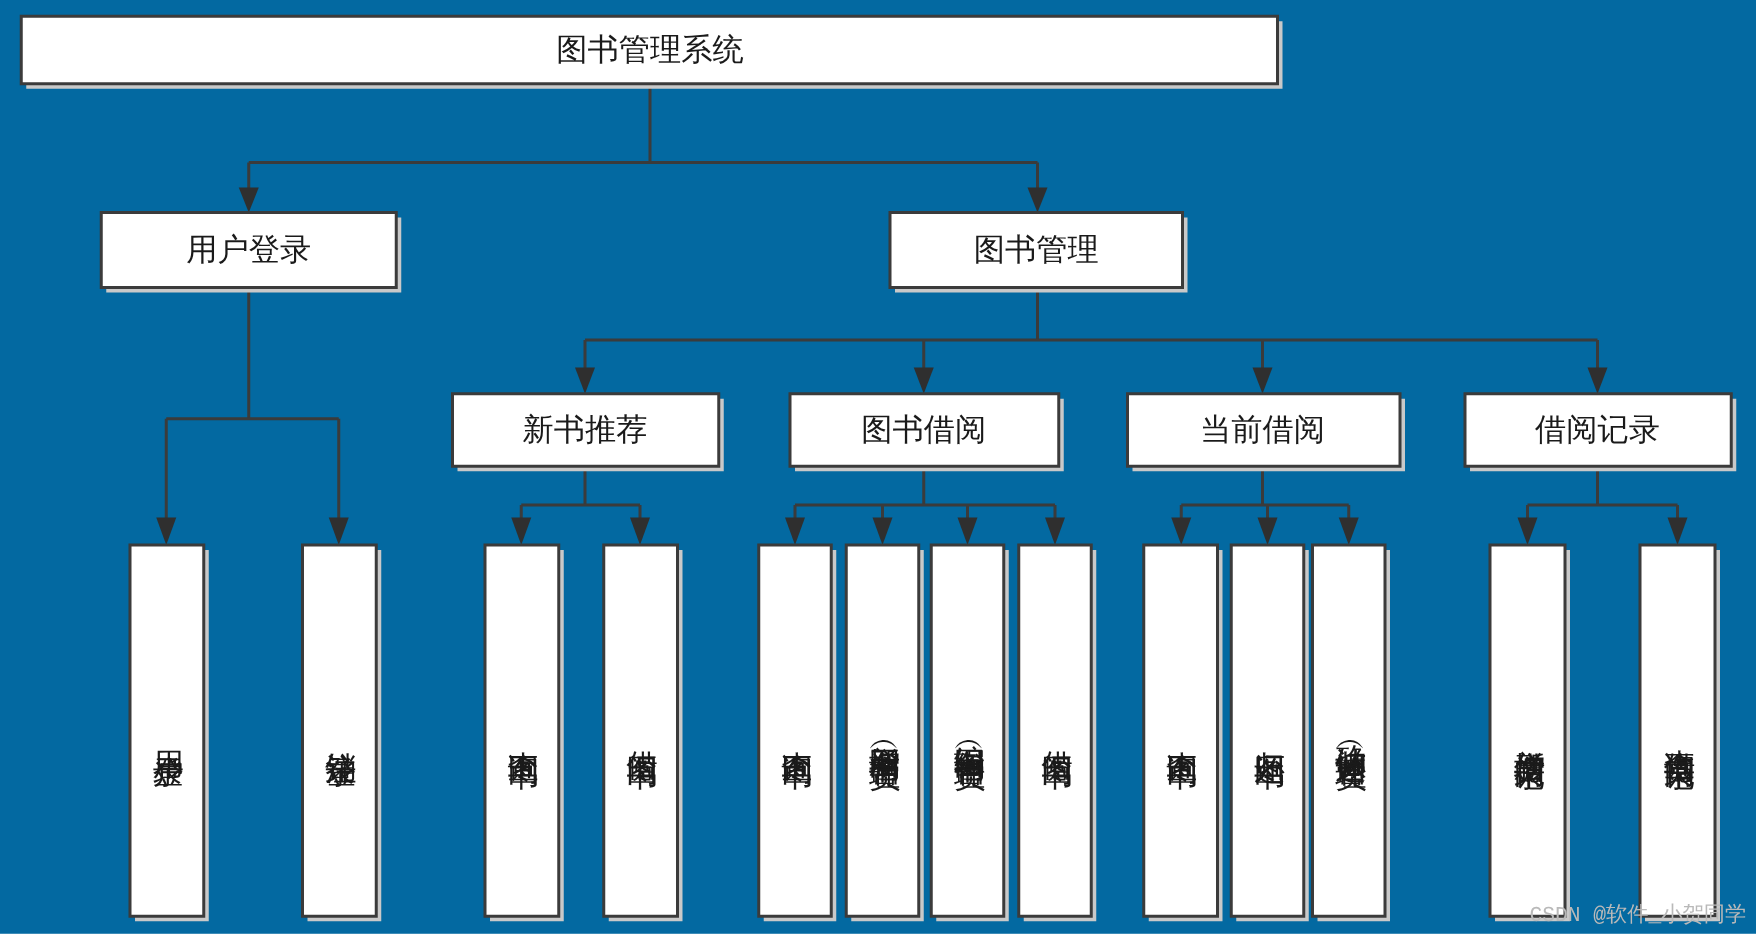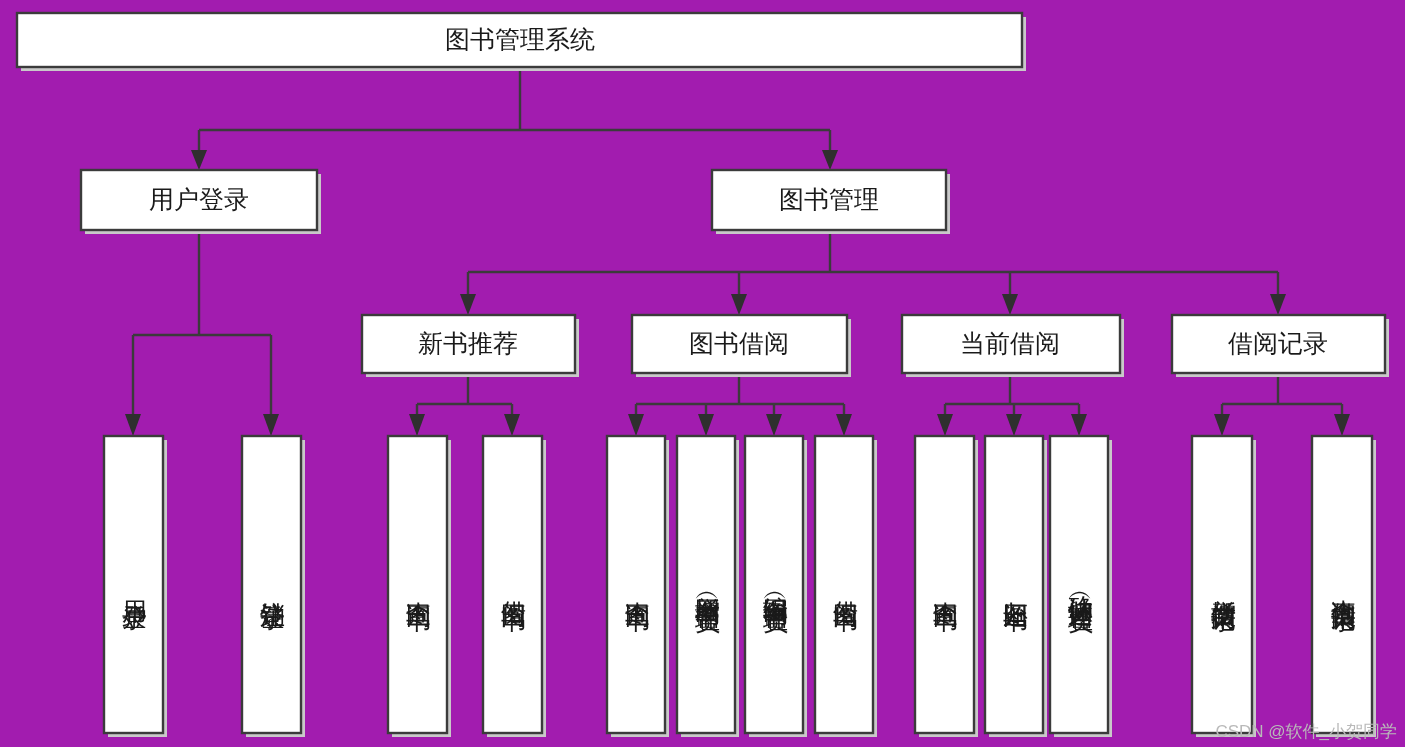--- a/index.html
+++ b/index.html
@@ -10,21 +10,21 @@
   body {
     width: 1405px;
     height: 747px;
     font-family: "DejaVu Sans", "Liberation Sans", sans-serif;
     overflow: hidden;
   }
   #diagram-root {
     position: relative;
     width: 1405px;
     height: 747px;
-    background: #a21caf;
+    background: #0369a1;
   }
   svg#tree-svg {
     position: absolute;
     left: 0;
     top: 0;
     width: 1405px;
     height: 747px;
     display: block;
   }
   .node-box {
@@ -57,21 +57,21 @@
     font-size: 25px;
     writing-mode: vertical-rl;
     text-orientation: upright;
     glyph-orientation-vertical: 0;
     letter-spacing: 2px;
   }
   .watermark {
     position: absolute;
     right: 8px;
     bottom: 4px;
-    font-family: Liberation Sans, sans-serif;
+    font-family: Liberation Mono, monospace;
     font-size: 17px;
     color: #b9b9b9;
     white-space: nowrap;
     pointer-events: none;
   }
 </style>
 </head>
 <body>
 
 <div id="diagram-root">

